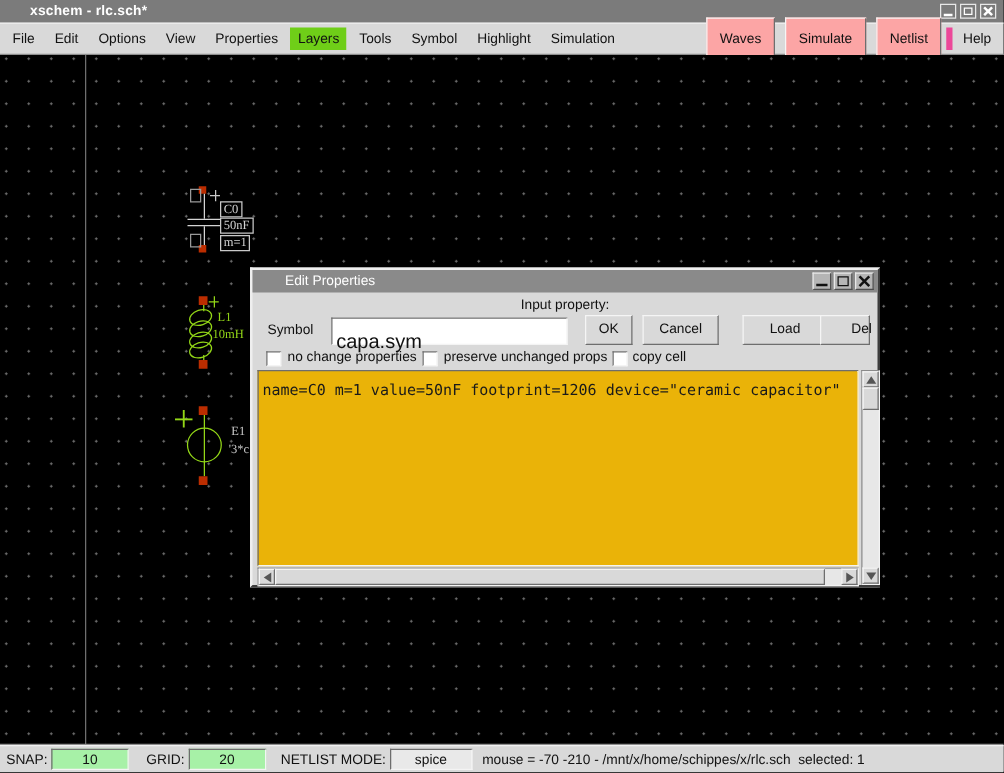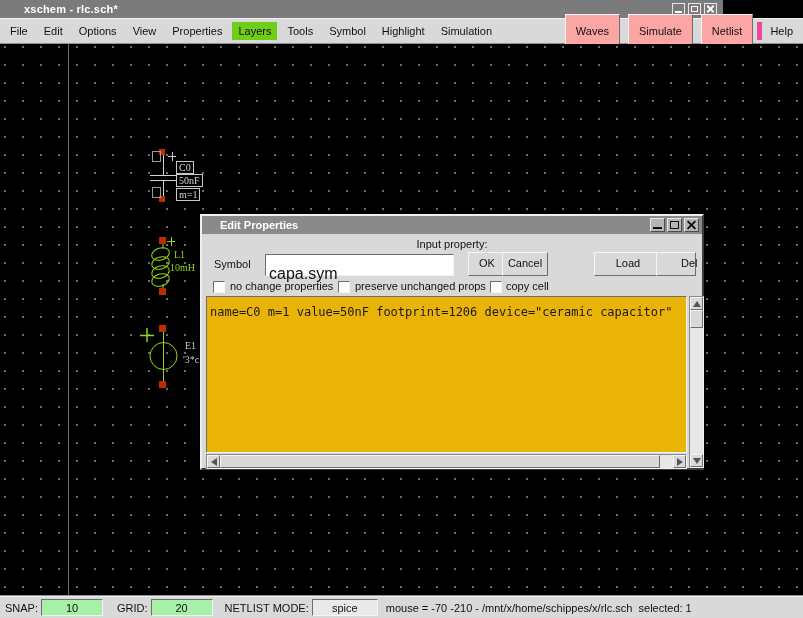--- a/index.html
+++ b/index.html
@@ -1,21 +1,21 @@
 <!DOCTYPE html>
 <html><head>
 <meta charset="utf-8">
 <style>
   * { box-sizing: border-box; margin: 0; padding: 0; }
   html,body { width:803px; height:618px; }
   body { font-family:"Liberation Sans", sans-serif; font-size:11px; background:#000; }
   .window { position:relative; width:803px; height:618px; overflow:hidden; background:#000; }
 
   
-  .titlebar { position:absolute; left:0; top:0; width:723px; height:18px;
+  .titlebar { position:absolute; left:0; top:0; width:803px; height:18px;
     background:#7b7b7b; color:#fff; display:flex; align-items:center; }
   .titlebar .title { padding-left:24px; font-weight:600; letter-spacing:.2px; }
   .winbtns { margin-left:auto; display:flex; gap:3px; padding-right:6px; }
   .wbtn { width:13px; height:12px; position:relative; border:1px solid #e8e8e8; background:transparent; }
   .wbtn.min::after { content:""; position:absolute; left:2px; right:2px; bottom:1px; border-bottom:2px solid #fff; }
   .wbtn.max::after { content:""; position:absolute; left:2px; right:2px; top:2px; bottom:2px; border:1px solid #fff; }
   .wbtn.cls::before, .wbtn.cls::after { content:""; position:absolute; left:1px; top:4px; width:9px; height:2px; background:#fff; }
   .wbtn.cls::before { transform:rotate(45deg); } .wbtn.cls::after { transform:rotate(-45deg); }
 
   
@@ -37,37 +37,37 @@
   .sch-label { position:absolute; font-family:Liberation Serif, serif; font-size:10px; line-height:11px; white-space:nowrap; }
   .sel { color:#d4d4d4; border:1px solid #c9c9c9; padding:0 2px; background:#000; }
   .grn { color:#93d717; }
   .wht { color:#c9c9c9; }
 
   
   .dialog { position:absolute; left:200px; top:214px; width:504px; height:256px;
     background:#d9d9d9; border:2px solid; border-color:#efefef #3c3c3c #3c3c3c #efefef; }
   .dlg-titlebar { position:absolute; left:0; top:0; right:0; height:18px; background:#8a8a8a;
     color:#fff; display:flex; align-items:center; }
-  .dlg-titlebar .dlg-title { padding-left:18px; font-weight:700; }
+  .dlg-titlebar .dlg-title { padding-left:26px; font-weight:400; }
   .dlg-btns { margin-left:auto; display:flex; padding-right:3px; }
   .dbtn { width:15px; height:14px; background:#b5b5b5; margin-left:2px; position:relative;
     border:1px solid; border-color:#e8e8e8 #4d4d4d #4d4d4d #e8e8e8; }
   .dbtn.min::after { content:""; position:absolute; left:2px; right:2px; bottom:2px; border-bottom:2px solid #111; }
   .dbtn.max::after { content:""; position:absolute; left:2px; right:2px; top:2px; bottom:2px; border:1px solid #111; }
   .dbtn.cls::before, .dbtn.cls::after { content:""; position:absolute; left:1px; top:5px; width:11px; height:2px; background:#111; }
   .dbtn.cls::before { transform:rotate(45deg); } .dbtn.cls::after { transform:rotate(-45deg); }
 
   .dlg-prompt { position:absolute; left:0; top:22px; width:100%; text-align:center; color:#111; }
   .symbol-label { position:absolute; left:12px; top:42px; color:#111; }
   .symbol-entry { position:absolute; left:63px; top:38px; width:189px; height:21px; background:#fff;
     border:1px solid; border-color:#6d6d6d #f4f4f4 #f4f4f4 #6d6d6d;
     font-size:16px; padding:10px 3px; color:#111; font-family:"Liberation Sans",sans-serif; }
   .dlg-push { position:absolute; top:36px; height:24px; background:#d9d9d9; color:#111;
     border:1px solid; border-color:#f5f5f5 #6e6e6e #6e6e6e #f5f5f5; text-align:center; padding-top:4px; }
-  .btn-ok { left:266px; width:38px; } .btn-cancel { left:300px; width:46px; }
+  .btn-ok { left:266px; width:38px; } .btn-cancel { left:312px; width:61px; }
   .btn-load { left:392px; width:68px; } .btn-del { left:454px; width:40px;padding-left:24px; }
 
   .cbrow { position:absolute; left:0; top:64px; width:100%; height:14px; }
   .cb { position:absolute; top:1px; width:12px; height:12px; background:#fff;
     border:1px solid; border-color:#6d6d6d #f4f4f4 #f4f4f4 #6d6d6d; }
   .cb-label { position:absolute; top:0; color:#111; white-space:nowrap; }
 
   .textedit { position:absolute; left:4px; top:80px; width:481px; height:157px; background:#eab308;
     border:1px solid; border-color:#6d6d6d #f4f4f4 #f4f4f4 #6d6d6d;
     font-family:"DejaVu Sans Mono", monospace; font-size:12px; color:#1a1a1a;

